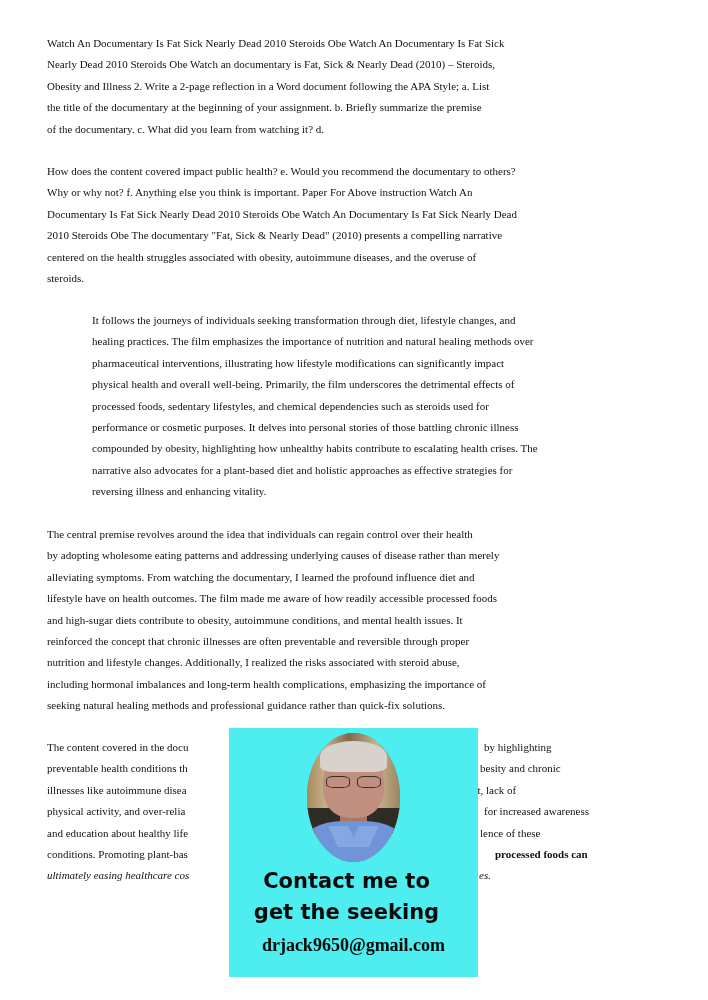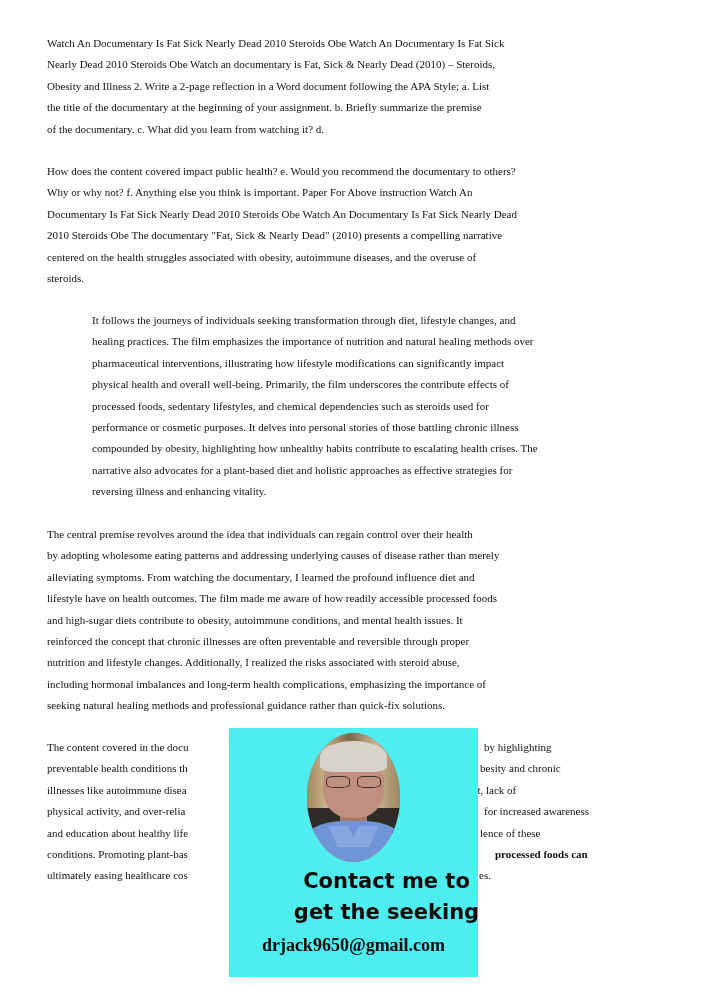--- a/index.html
+++ b/index.html
@@ -106,21 +106,20 @@
       position: absolute;
       left: 0;
       top: 138px;
       width: 235px;
       text-align: center;
       font-family: "DejaVu Sans", "Liberation Sans", sans-serif;
       font-weight: bold;
       font-size: 21px;
       line-height: 31px;
       color: #0a0a0a;
-      padding-left: 40px;
     }
     .overlay .contact span {
       display: block;
     }
     .overlay .email {
       position: absolute;
       left: 0;
       top: 204px;
       width: 249px;
       text-align: center;
@@ -150,21 +149,21 @@
     <span class="line">Documentary Is Fat Sick Nearly Dead 2010 Steroids Obe Watch An Documentary Is Fat Sick Nearly Dead</span>
     <span class="line">2010 Steroids Obe The documentary "Fat, Sick &amp; Nearly Dead" (2010) presents a compelling narrative</span>
     <span class="line">centered on the health struggles associated with obesity, autoimmune diseases, and the overuse of</span>
     <span class="line">steroids.</span>
   </div>
 
   <div class="para" id="p3">
     <span class="line">It follows the journeys of individuals seeking transformation through diet, lifestyle changes, and</span>
     <span class="line">healing practices. The film emphasizes the importance of nutrition and natural healing methods over</span>
     <span class="line">pharmaceutical interventions, illustrating how lifestyle modifications can significantly impact</span>
-    <span class="line">physical health and overall well-being. Primarily, the film underscores the contribute effects of</span>
+    <span class="line">physical health and overall well-being. Primarily, the film underscores the detrimental effects of</span>
     <span class="line">processed foods, sedentary lifestyles, and chemical dependencies such as steroids used for</span>
     <span class="line">performance or cosmetic purposes. It delves into personal stories of those battling chronic illness</span>
     <span class="line">compounded by obesity, highlighting how unhealthy habits contribute to escalating health crises. The</span>
     <span class="line">narrative also advocates for a plant-based diet and holistic approaches as effective strategies for</span>
     <span class="line">reversing illness and enhancing vitality.</span>
   </div>
 
   <div class="para" id="p4">
     <span class="line">The central premise revolves around the idea that individuals can regain control over their health</span>
     <span class="line">by adopting wholesome eating patterns and addressing underlying causes of disease rather than merely</span>
@@ -195,21 +194,21 @@
       <span style="position:absolute; left:437px;">for increased awareness</span>
     </span>
     <span class="line" style="position:relative;">
       <span>and education about healthy life</span>
       <span style="position:absolute; left:433px;">lence of these</span>
     </span>
     <span class="line" style="position:relative;">
       <span>conditions. Promoting plant-bas</span>
       <span style="position:absolute; left:448px;font-weight:bold;">processed foods can</span>
     </span>
-    <span class="line" style="position:relative;">
+    <span class="line" style="position:relative;font-style:italic;">
       <span>ultimately easing healthcare cos</span>
       <span style="position:absolute; left:432px;">es.</span>
     </span>
   </div>
 
   <div class="overlay">
     <div class="portrait">
       <div class="bg-wood"></div>
       <div class="dark-band"></div>
       <div class="neck"></div>

